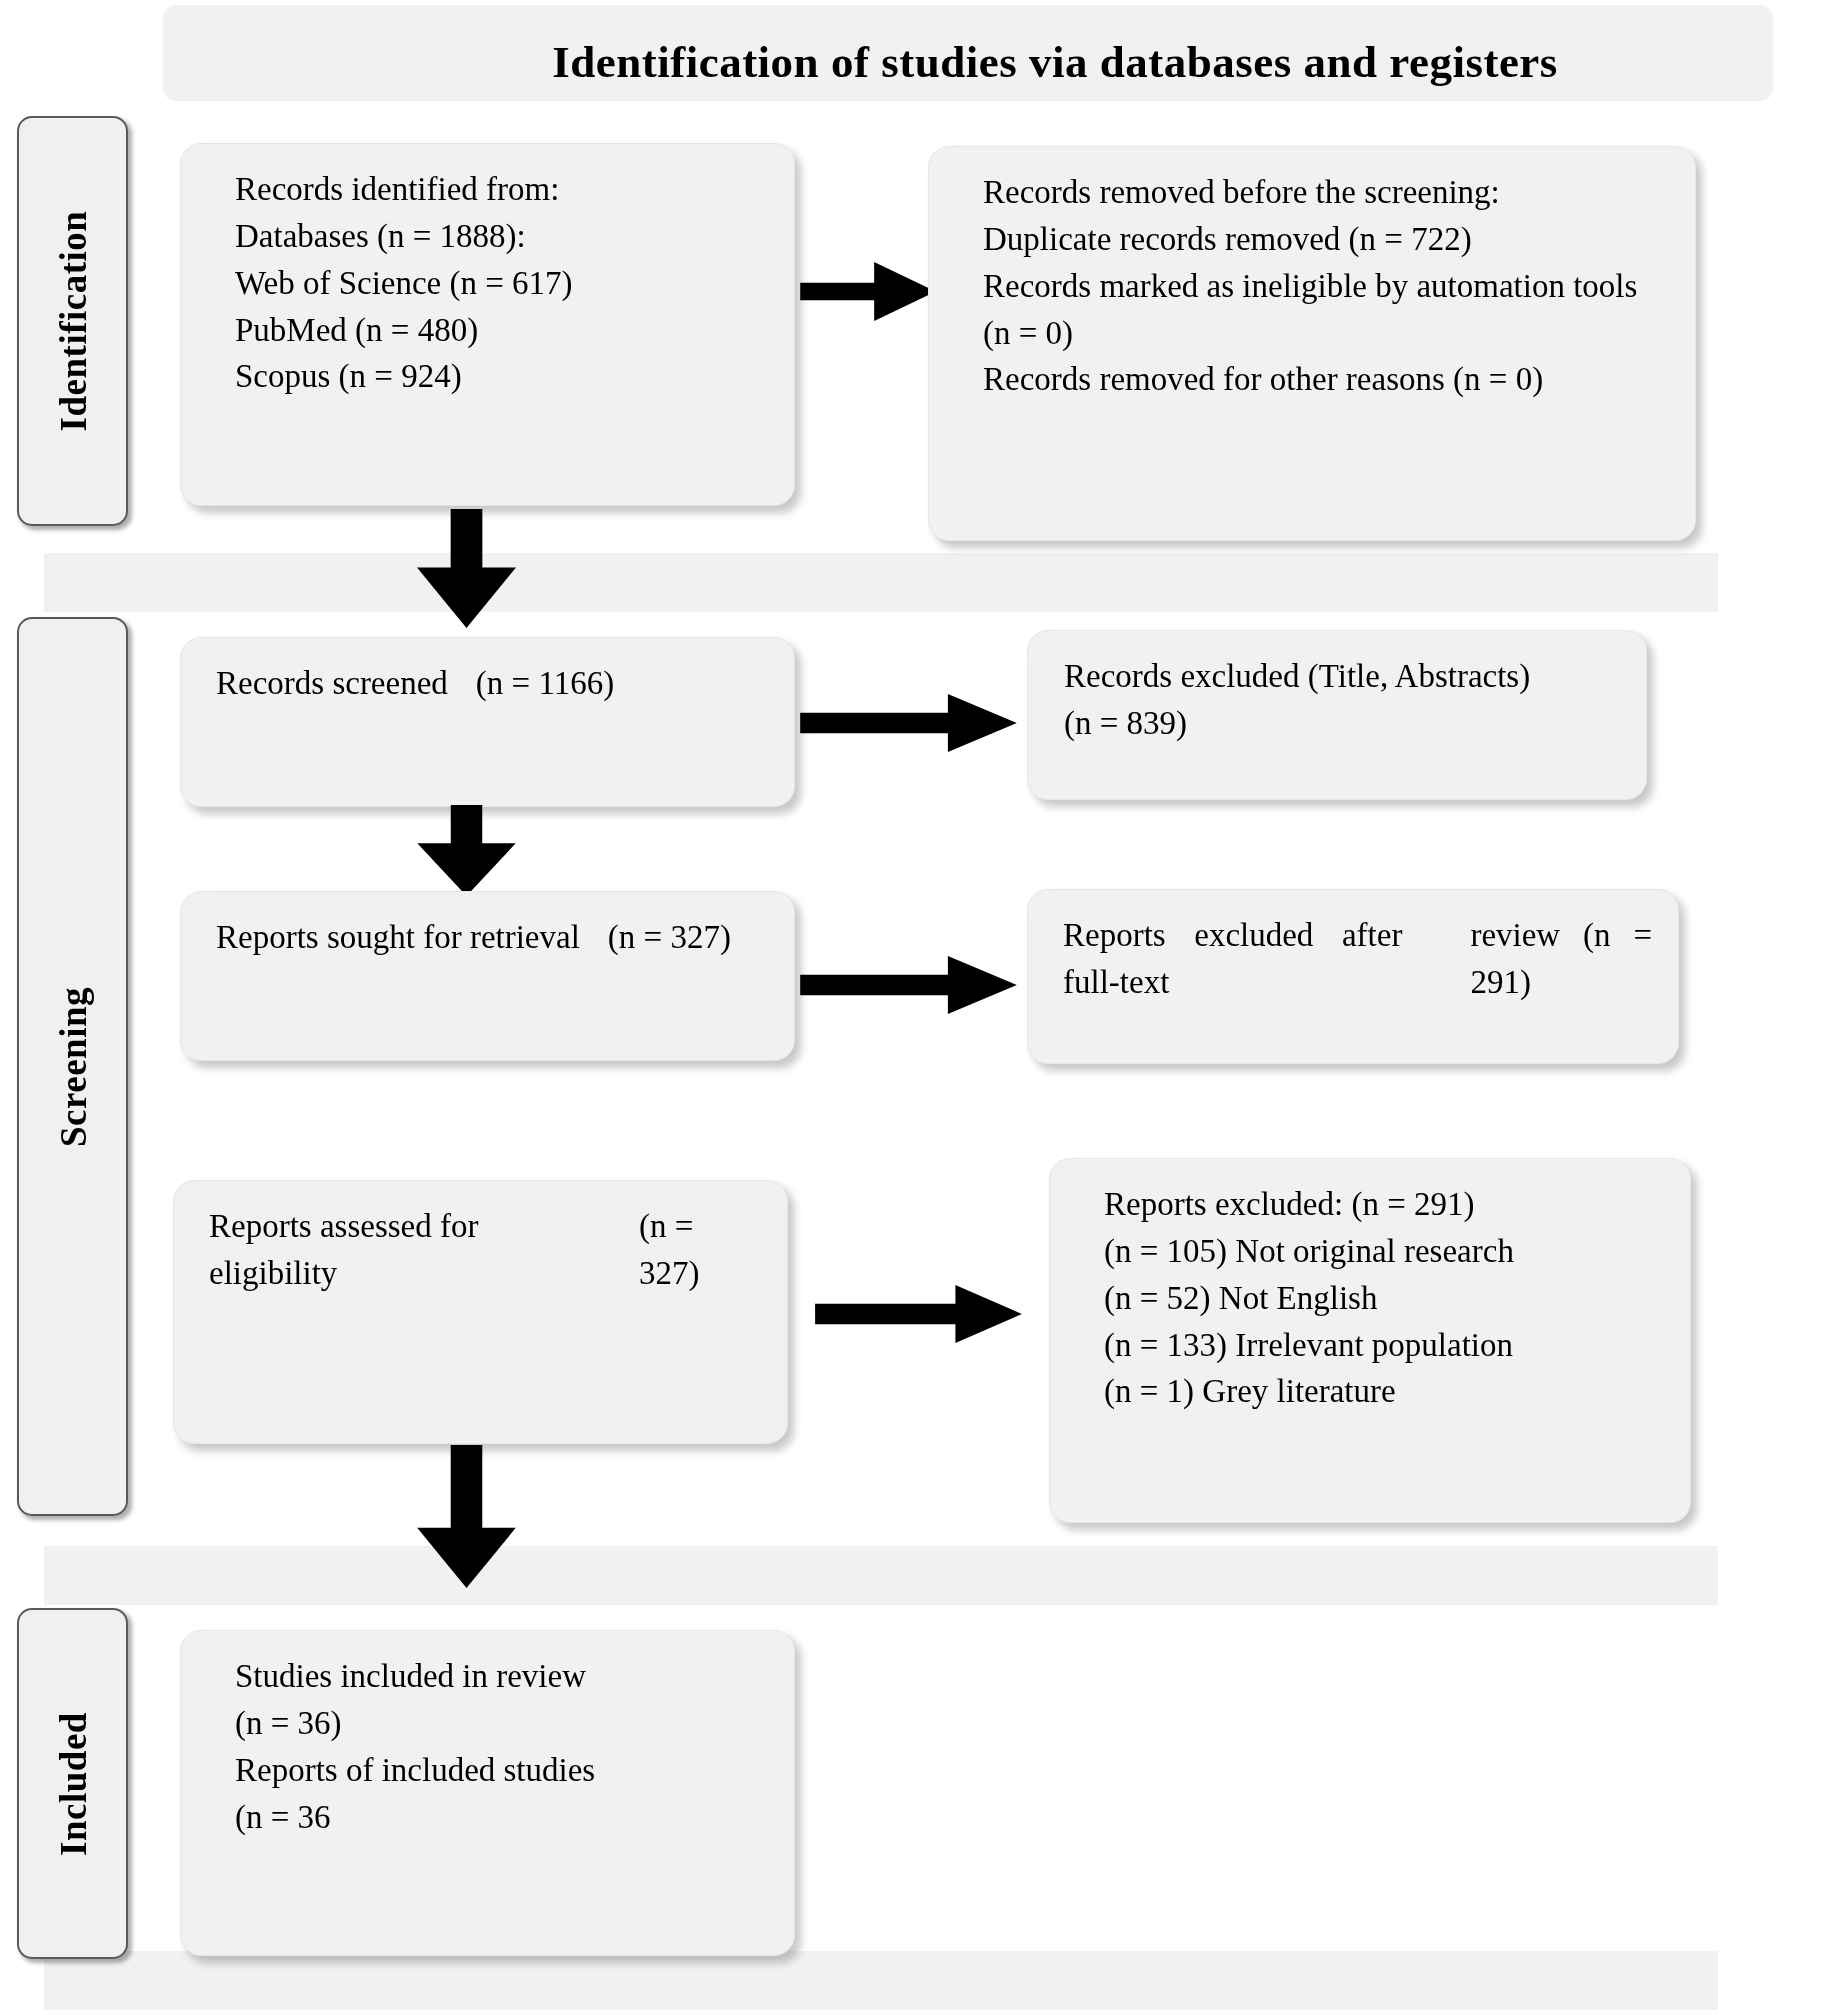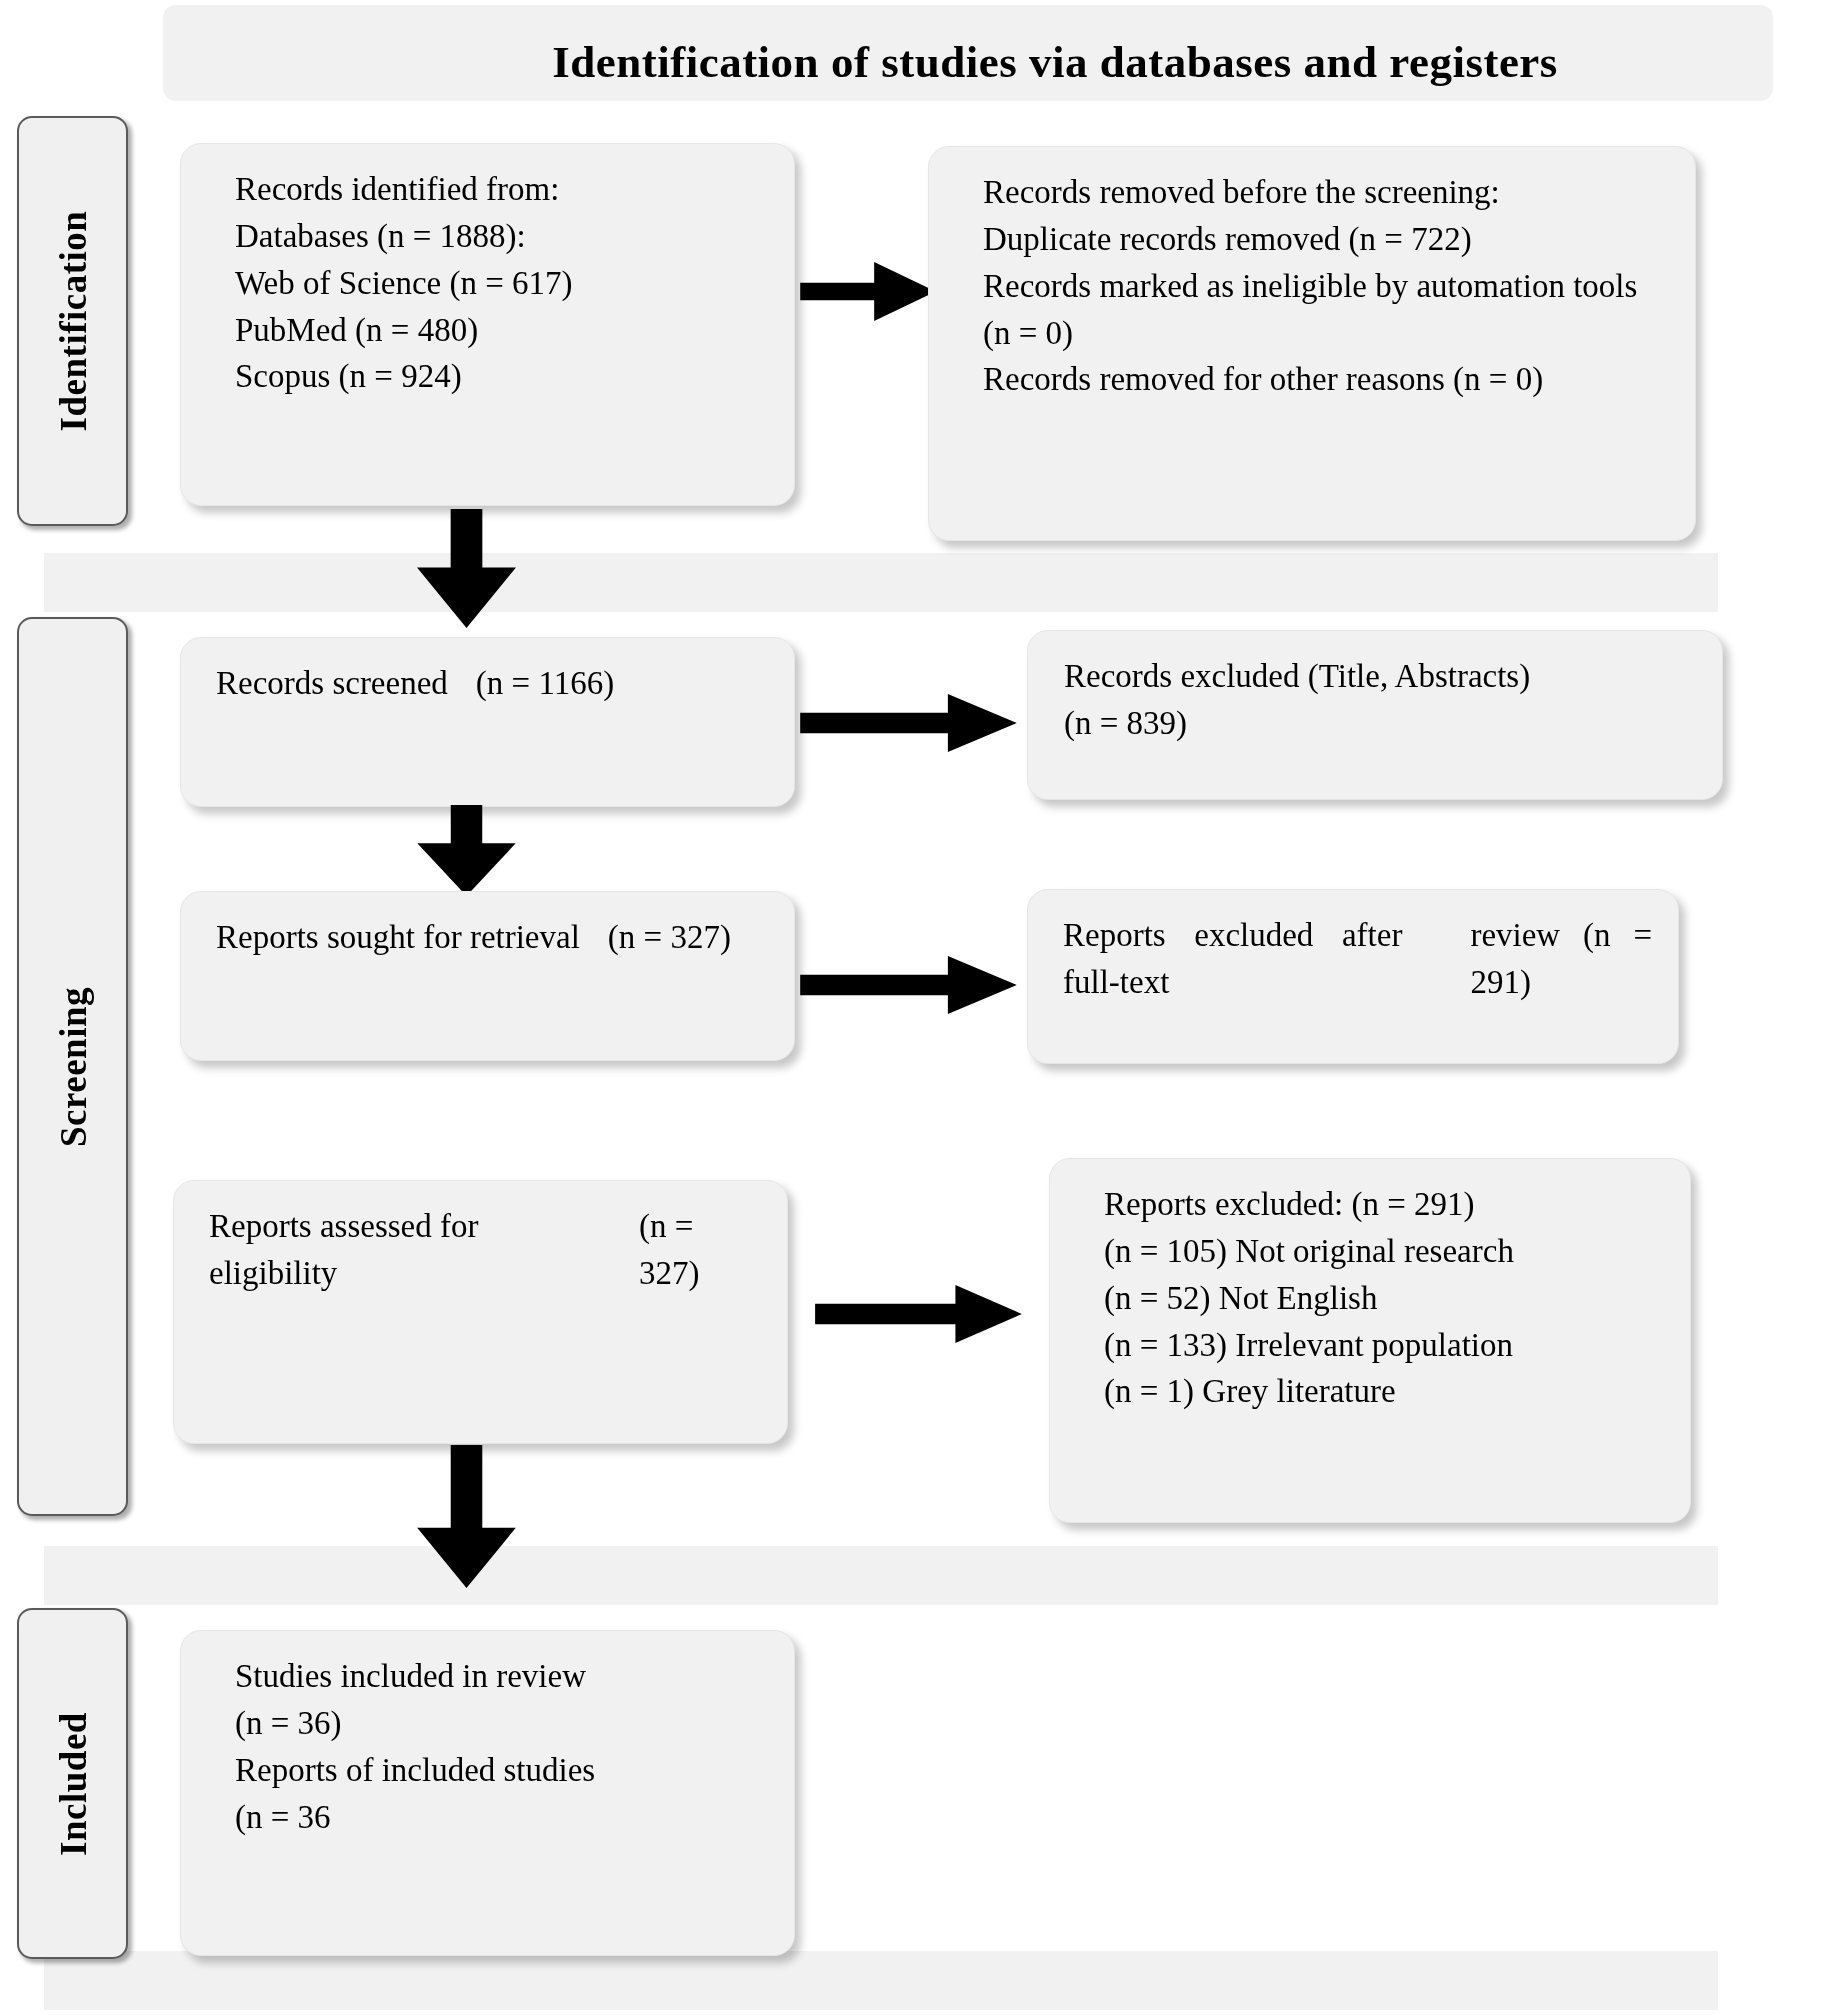--- a/index.html
+++ b/index.html
@@ -151,21 +151,21 @@
     <span class="ln">Records screened</span>
     <span class="ln">(n = 1166)</span>
   </div>
 
   <div class="arrow" style="left:800px; top:691px; width:217px; height:64px;">
     <svg width="217" height="64" viewBox="0 0 440 130">
       <path d="M0,44 L300,44 L300,6 L440,65 L300,124 L300,86 L0,86 Z" fill="#000000"></path>
     </svg>
   </div>
 
-  <div class="box" style="left:1027px; top:630px; width:696px; height:170px;padding-left:8px;">
+  <div class="box" style="left:1027px; top:630px; width:620px; height:170px;padding-left:8px;">
     <span class="ln">Records excluded (Title, Abstracts)</span>
     <span class="ln">(n = 839)</span>
   </div>
 
   <div class="arrow" style="left:417px; top:805px; width:99px; height:91px;">
     <svg width="99" height="91" viewBox="0 0 200 185">
       <path d="M68,0 L132,0 L132,78 L200,78 L100,185 L0,78 L68,78 Z" fill="#000000"></path>
     </svg>
   </div>
 

